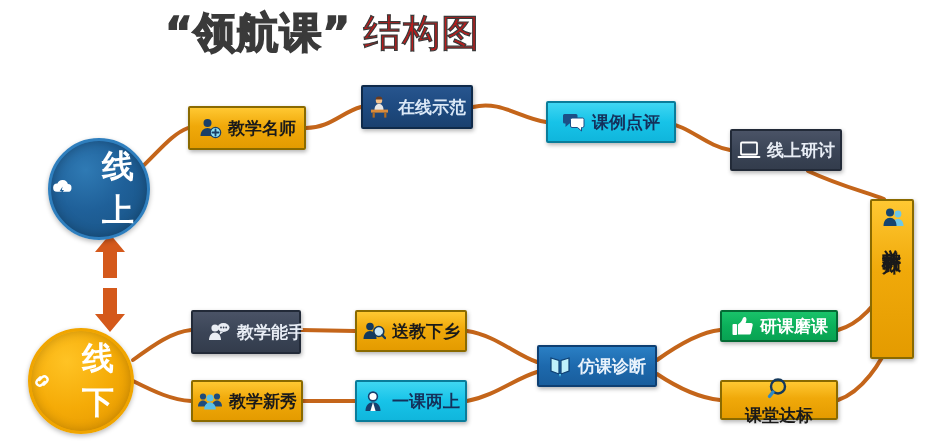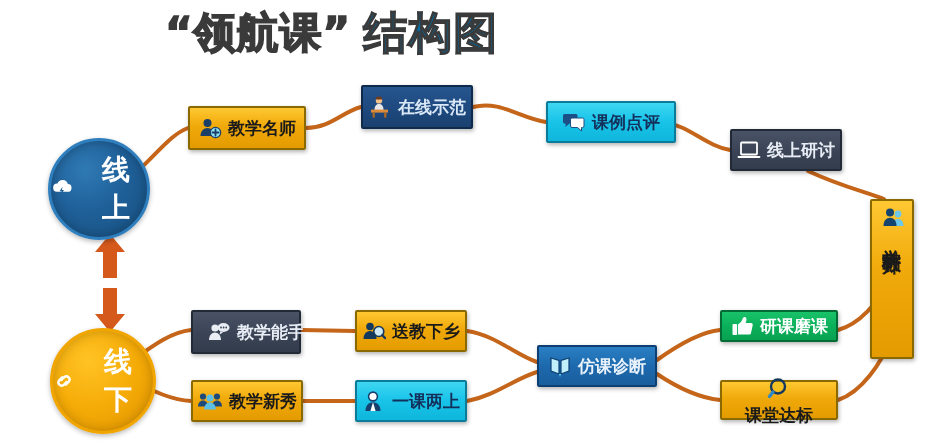--- a/index.html
+++ b/index.html
@@ -31,23 +31,23 @@
   #title .t-main {
     font-family: "DejaVu Sans", sans-serif;
     font-size: 42px;
     font-weight: bold;
     color: #3a3a3a;
     letter-spacing: 1px;
     -webkit-text-stroke: 1.5px #3a3a3a;
   }
   #title .t-sub {
     font-family: "DejaVu Sans", sans-serif;
-    font-size: 44px;
-    font-weight: bold;
-    color: #0369a1;
+    font-size: 38px;
+    font-weight: normal;
+    color: #b91c1c;
     letter-spacing: 1px;
     -webkit-text-stroke: 1.2px #3a3a3a;
   }
 
   
   #links {
     position: absolute;
     left: 0; top: 0;
     width: 948px;
     height: 444px;
@@ -58,32 +58,32 @@
     position: absolute;
     border-radius: 50%;
     display: flex;
     align-items: center;
     justify-content: center;
     gap: 4px;
     color: #ffffff;
     font-family: "DejaVu Sans", sans-serif;
     font-weight: bold;
   }
-  .circle .c-label { font-size: 28px; letter-spacing: 1px; margin-left: 25px; }
+  .circle .c-label { font-size: 32px; letter-spacing: 1px; margin-left: 25px; }
   .circle .c-icon { display: inline-flex; align-items: center; }
 
   #circle-online {
     left: 48px; top: 138px;
     width: 96px; height: 96px;
     background: radial-gradient(circle at 36% 30%, #2f7ab4 0%, #1f6099 45%, #17507f 100%);
     border: 3px solid #2f7fbe;
     box-shadow: 0 2px 5px rgba(0,0,0,.28), inset 0 0 12px rgba(0,0,0,.25);
   }
   #circle-offline {
-    left: 50px; top: 328px;
+    left: 28px; top: 328px;
     width: 100px; height: 100px;
     background: radial-gradient(circle at 36% 30%, #ffc324 0%, #f5ab07 50%, #e09400 100%);
     border: 3px solid #f0a500;
     box-shadow: 0 2px 5px rgba(0,0,0,.28), inset 0 0 12px rgba(0,0,0,.2);
   }
 
   
   .node {
     position: absolute;
     display: flex;

